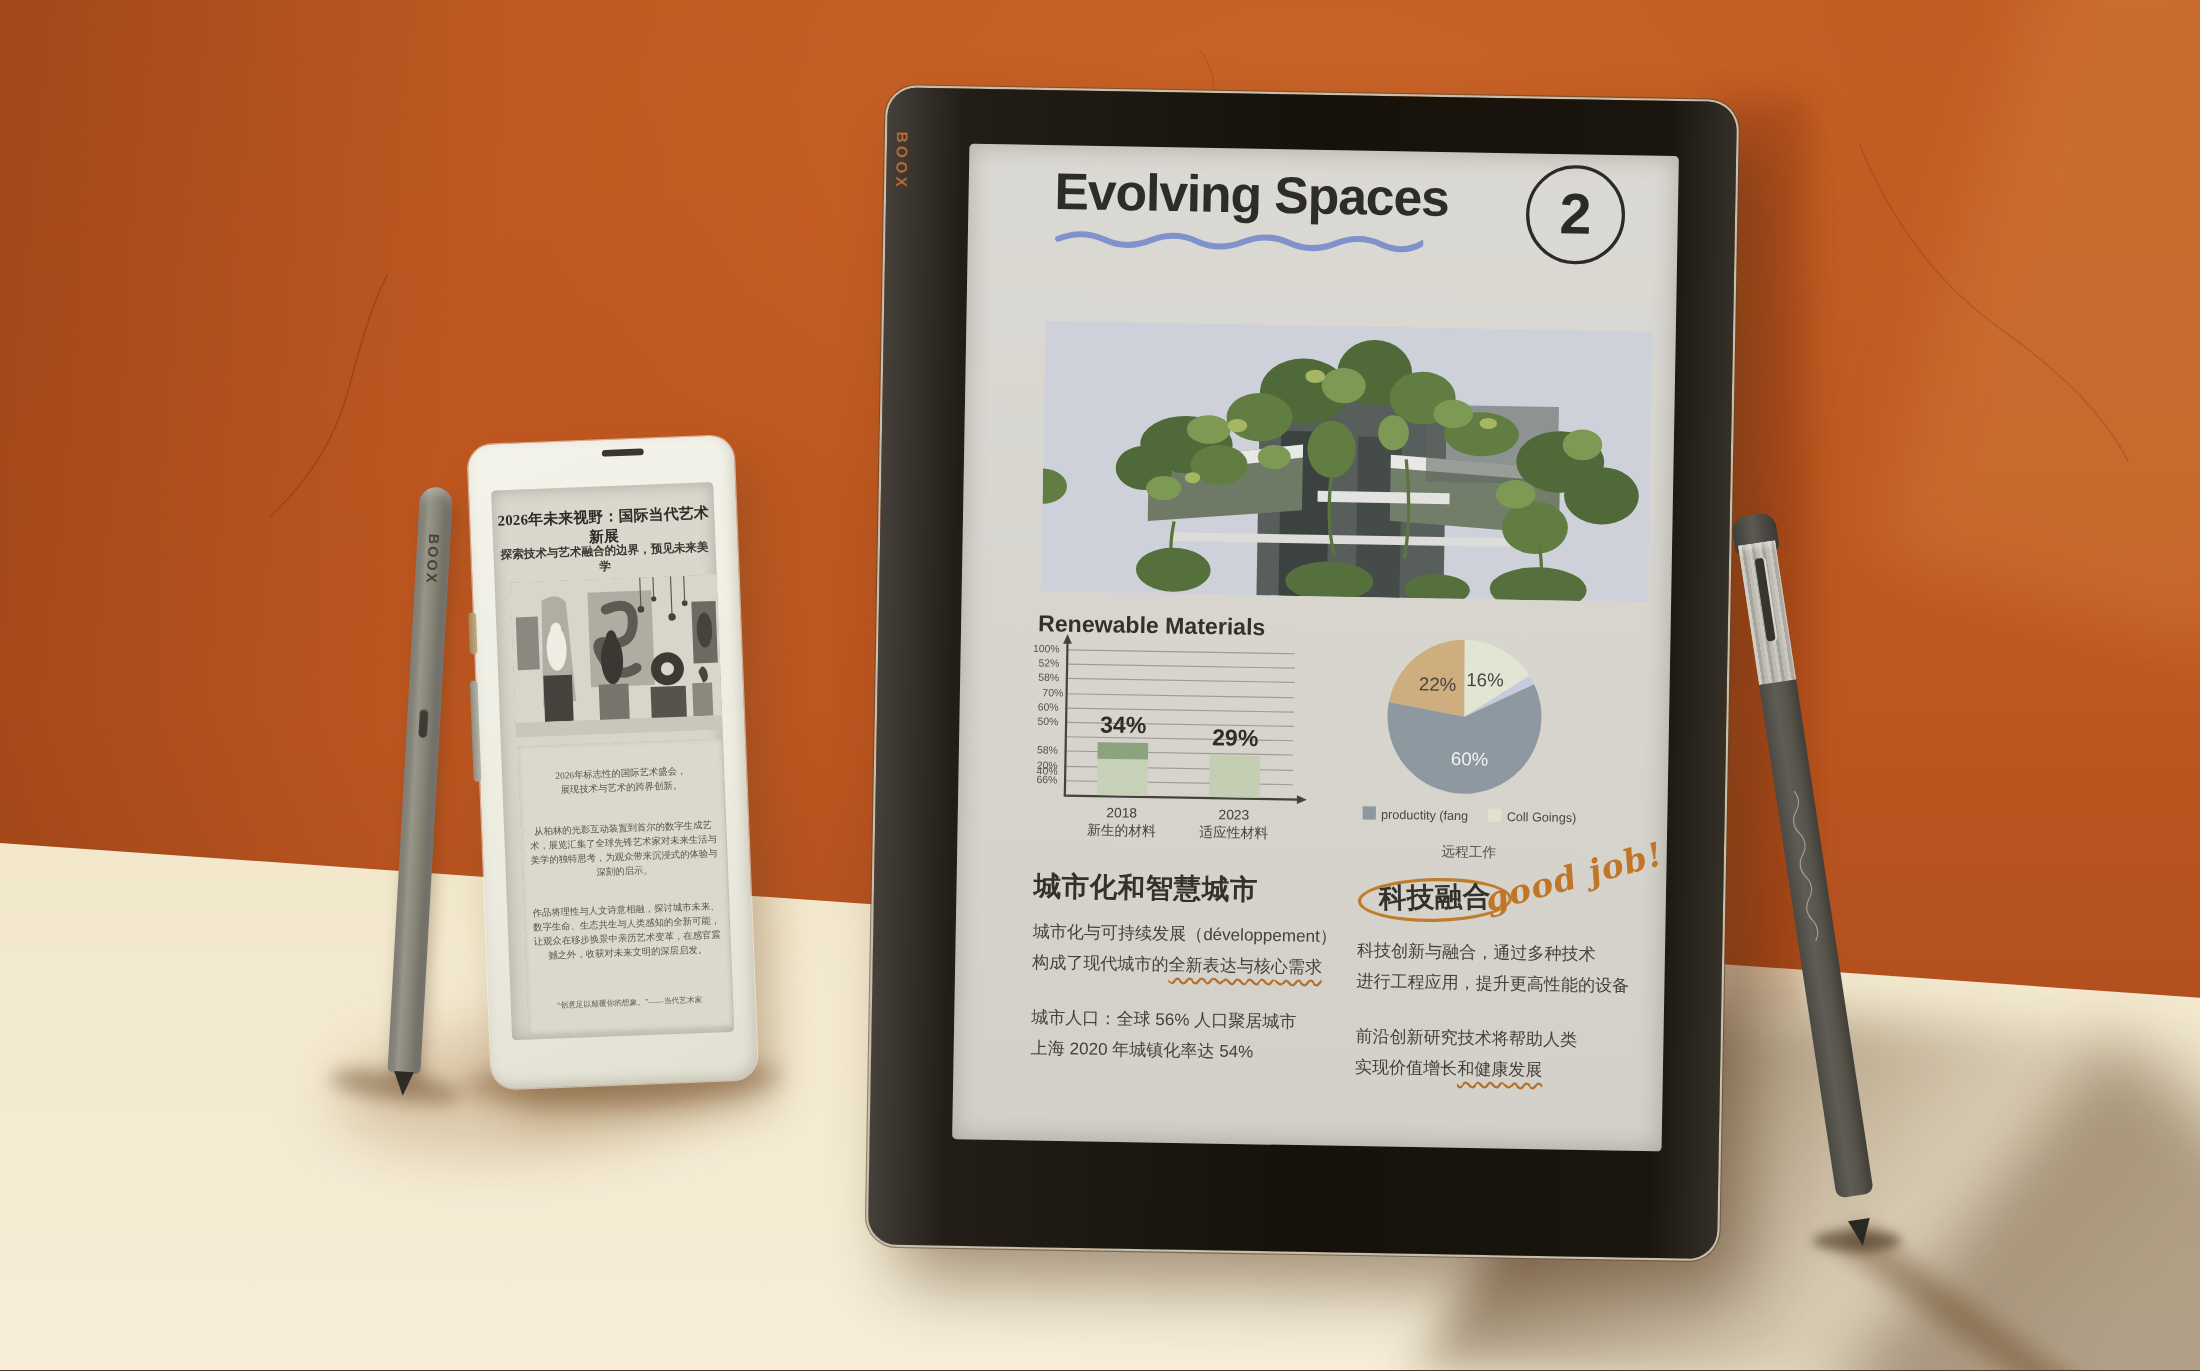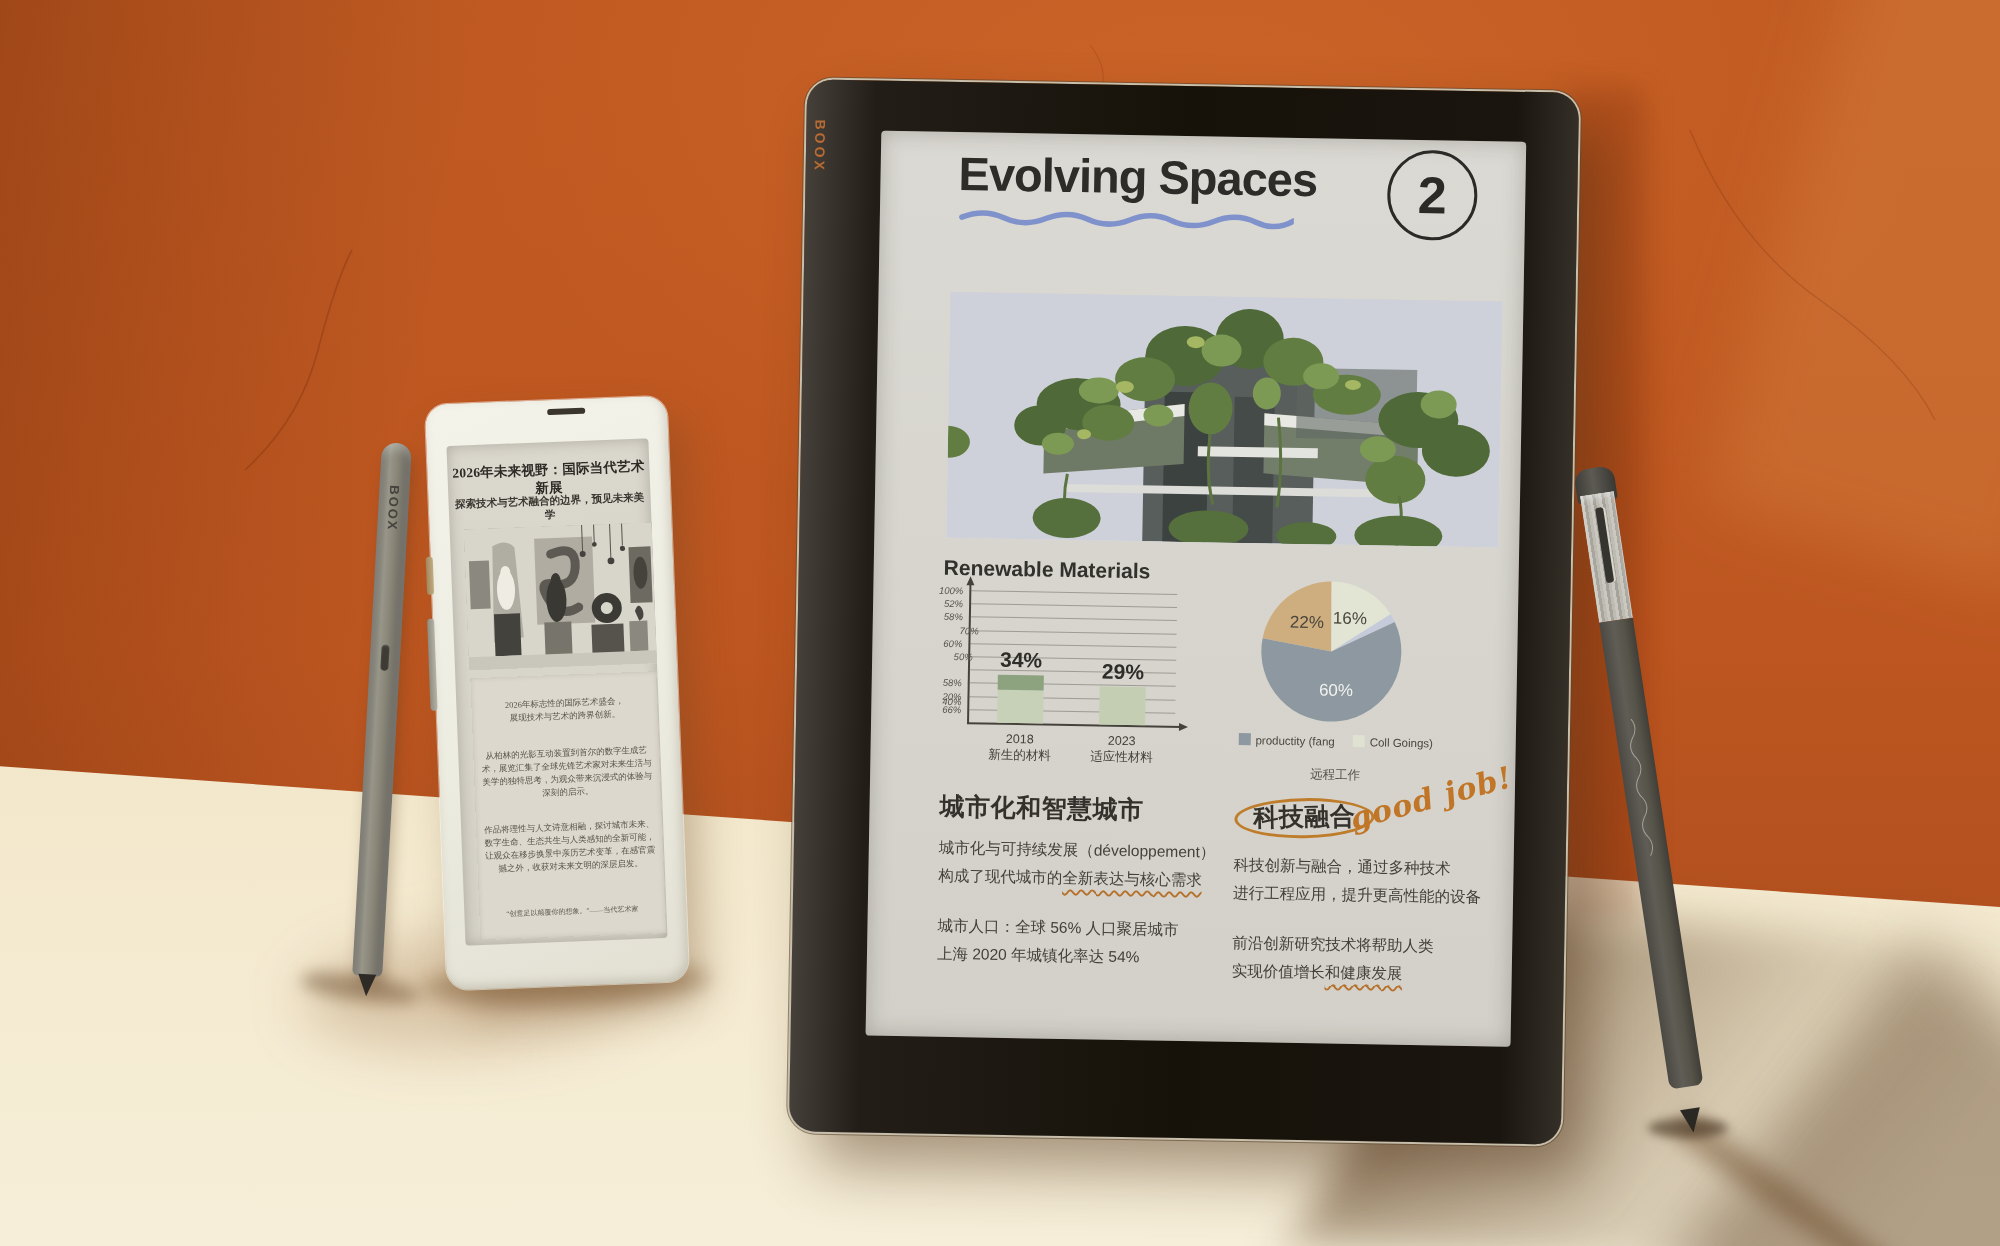--- a/index.html
+++ b/index.html
@@ -110,21 +110,21 @@
   .t-title{position:absolute;left:78px;top:14px;font-size:47px;font-weight:bold;
     letter-spacing:-1px;color:#2e2c28;}
   .t-underline{position:absolute;left:78px;top:76px;}
   .page-badge{position:absolute;left:507px;top:10px;width:84px;height:84px;border-radius:50%;
     border:3.5px solid #2c2a26;display:flex;align-items:center;justify-content:center;
     font-size:52px;font-weight:bold;color:#2c2a26;}
   .building{position:absolute;left:72px;top:160px;width:552px;height:246px;overflow:hidden;
     background:linear-gradient(180deg,#cdd0d9 0%,#d3d5dc 55%,#d8d9de 100%);}
   .bar-title{position:absolute;left:70px;top:424px;font-size:21px;font-weight:bold;color:#33312c;}
   #bar-chart{position:absolute;left:60px;top:450px;width:256px;height:200px;font-size:9.5px;}
-  #bar-chart .tick{position:absolute;width:30px;text-align:right;color:#55524b;font-style:italic;}
+  #bar-chart .tick{position:absolute;width:30px;text-align:right;color:#55524b;}
   #bar-chart .grid{position:absolute;left:36px;width:208px;height:1px;background:rgba(90,86,78,.45);}
   #bar-chart .yaxis{position:absolute;left:36px;top:2px;width:1.5px;height:139px;background:#45423c;}
   #bar-chart .xaxis{position:absolute;left:36px;top:140px;width:214px;height:1.5px;background:#45423c;}
   #bar-chart .arrow-up{position:absolute;left:32.5px;top:-6px;width:0;height:0;
     border-left:4.5px solid transparent;border-right:4.5px solid transparent;border-bottom:9px solid #45423c;}
   #bar-chart .arrow-right{position:absolute;left:248px;top:136.5px;width:0;height:0;
     border-top:4.5px solid transparent;border-bottom:4.5px solid transparent;border-left:9px solid #45423c;}
   #bar-chart .bar-seg{position:absolute;width:46px;}
   #bar-chart .bar-label{position:absolute;width:70px;text-align:center;
     font-size:21px;font-weight:bold;color:#2f2d29;}
@@ -310,25 +310,25 @@
         <div class="yaxis"></div>
         <div class="arrow-up"></div>
         <div class="xaxis"></div>
         <div class="arrow-right"></div>
       <div class="tick" style="left: 0px; top: 3px;">100%</div>
           <div class="grid" style="top: 8px;"></div>
           <div class="tick" style="left: 0px; top: 16.2px;">52%</div>
           <div class="grid" style="top: 21.2px;"></div>
           <div class="tick" style="left: 0px; top: 29.4px;">58%</div>
           <div class="grid" style="top: 34.4px;"></div>
-          <div class="tick" style="left: 16px; top: 42.6px;">70%</div>
+          <div class="tick" style="left: 4px; top: 42.6px;">70%</div>
           <div class="grid" style="top: 47.6px;"></div>
           <div class="tick" style="left: 0px; top: 55.8px;">60%</div>
           <div class="grid" style="top: 60.8px;"></div>
-          <div class="tick" style="left: 16px; top: 69px; text-align: center;">50%</div>
+          <div class="tick" style="left: 0px; top: 69px;">50%</div>
           <div class="grid" style="top: 74px;"></div>
           <div class="tick" style="left: 0px; top: 82.2px; margin-top: 32px;">40%</div>
           <div class="grid" style="top: 87.2px;"></div>
           <div class="tick" style="left: 0px; top: 95.4px;">58%</div>
           <div class="grid" style="top: 100.4px;"></div>
           <div class="tick" style="left: 0px; top: 108.6px;">20%</div>
           <div class="grid" style="top: 113.6px;"></div>
           <div class="tick" style="left: 0px; top: 121.8px;">66%</div>
           <div class="grid" style="top: 126.8px;"></div>
           <div class="bar-seg" style="left: 66px; top: 107px; height: 33px; background: rgb(199, 209, 184);"></div>

